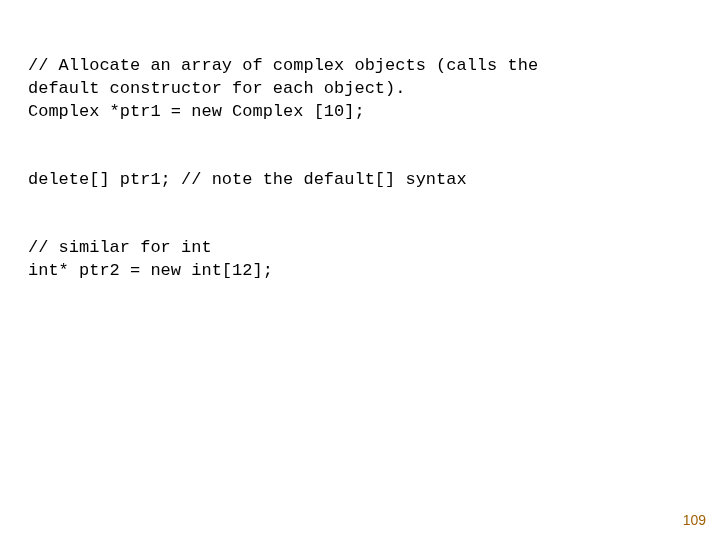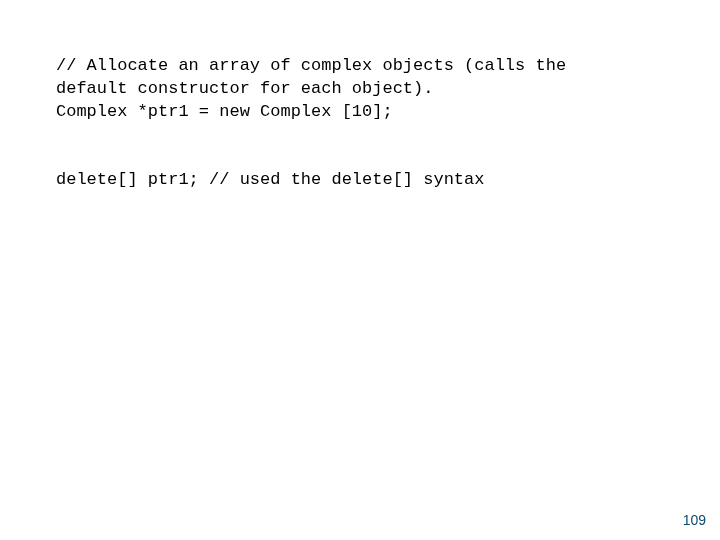--- a/index.html
+++ b/index.html
@@ -16,47 +16,49 @@
   .slide {
     position: relative;
     width: 720px;
     height: 540px;
     box-sizing: border-box;
     padding: 32px 28px 0 28px;
   }
   .block {
     margin-bottom: 22px;
     white-space: pre;
-    margin-left: 28px;
   }
   .indent {
     padding-left: 34px;
   }
   .pagenum {
     position: absolute;
     right: 14px;
     bottom: 10px;
     font-family: Arial, Helvetica, sans-serif;
     font-size: 14px;
-    color: #0c4a6e;
+    color: #a16207;
     margin-left: 21px;
   }
   .bold { font-weight: bold; }
 </style>
 </head>
 <body>
 
 <div class="slide">
 
   <div class="block">
 <span>// Allocate an array of complex objects (calls the</span>
 <span>default constructor for each object).</span>
 <span>Complex *ptr1 = new Complex [10];</span></div>
 
 
   <div class="block">
-<span>delete[] ptr1; // used the delete[] syntax</span></div>
+<span>delete[] ptr1; // note the default[] syntax</span></div>
 
+  <div class="block">
+<span>// similar for int</span>
+<span>int* ptr2 = new int[12];</span></div>
 
 
   <div class="pagenum">109</div>
 
 </div>
 
 </body></html>

